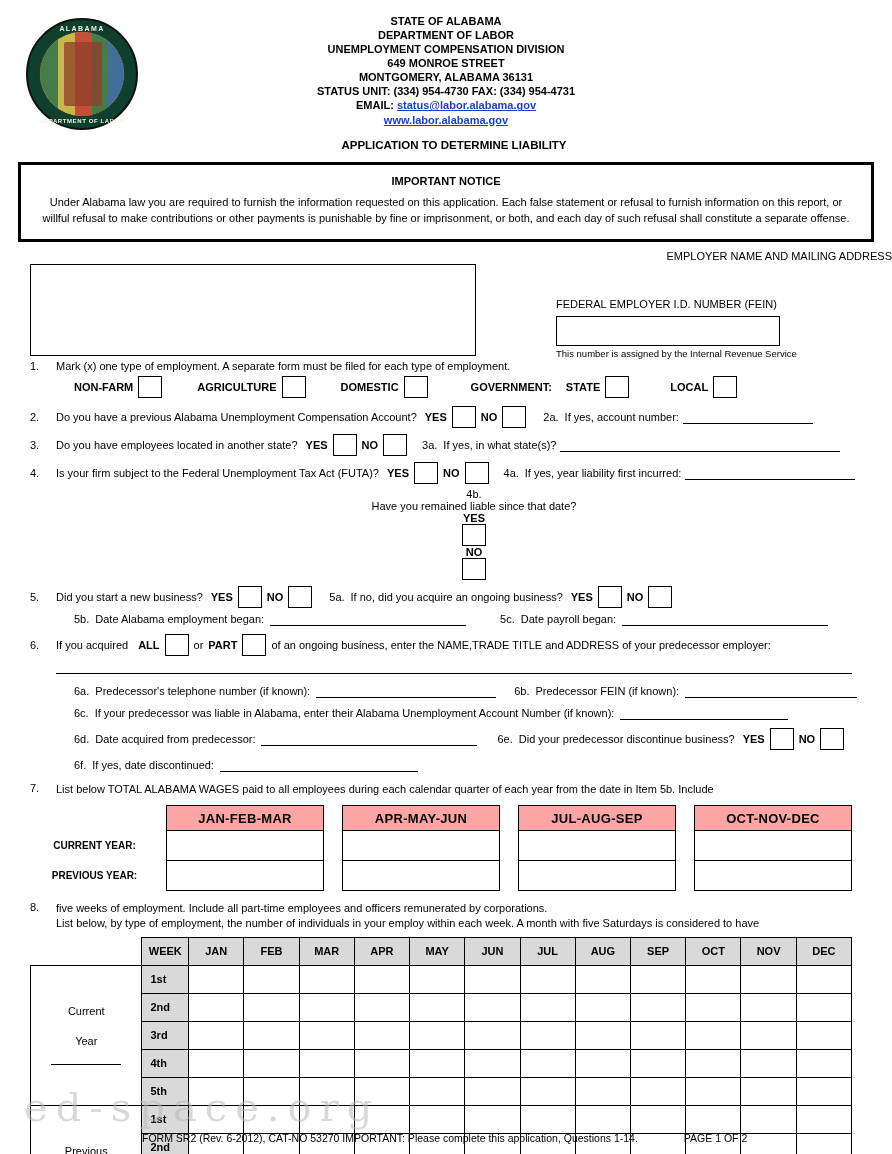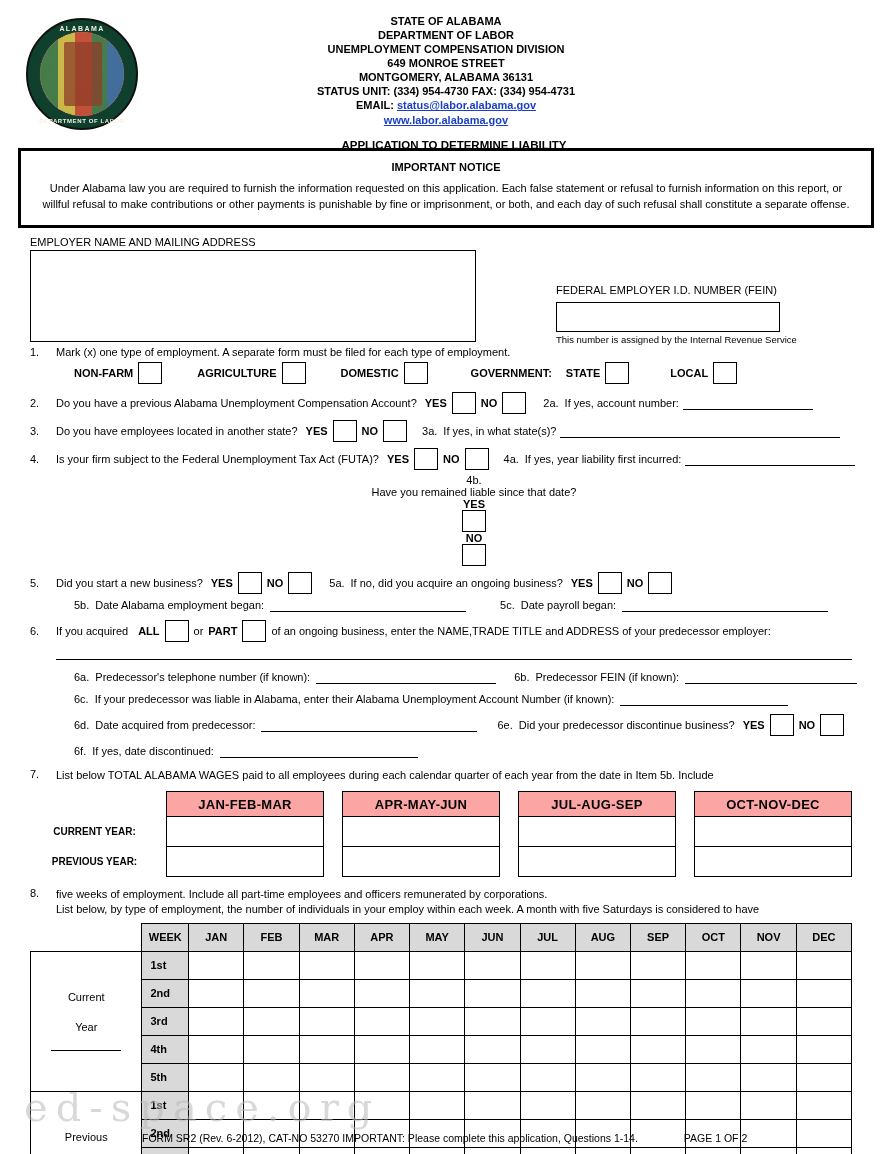--- a/index.html
+++ b/index.html
@@ -103,40 +103,41 @@
   .app-title {
     text-align: center;
     font-weight: bold;
     font-size: 11.5px;
     margin-top: 12px;
     margin-left: 16px;
   }
 
   
   .notice {
-    margin: 8px 18px 0 18px;
+    margin: 22px 18px 0 18px;
     border: 3px solid #000;
     padding: 10px 14px 12px 14px;
   }
   .notice-title {
     text-align: center;
     font-weight: bold;
     font-size: 11px;
     margin-bottom: 8px;
   }
   .notice-body {
     text-align: center;
     font-size: 11px;
     line-height: 1.45;
   }
 
   
   .emp-label {
     margin: 8px 0 2px 30px;
     font-size: 11px;
+    text-align: right;
   }
   .emp-row {
     position: relative;
     height: 96px;
     margin: 0 18px 0 30px;
   }
   .emp-box {
     position: absolute;
     left: 0; top: 0;
     width: 444px; height: 90px;

